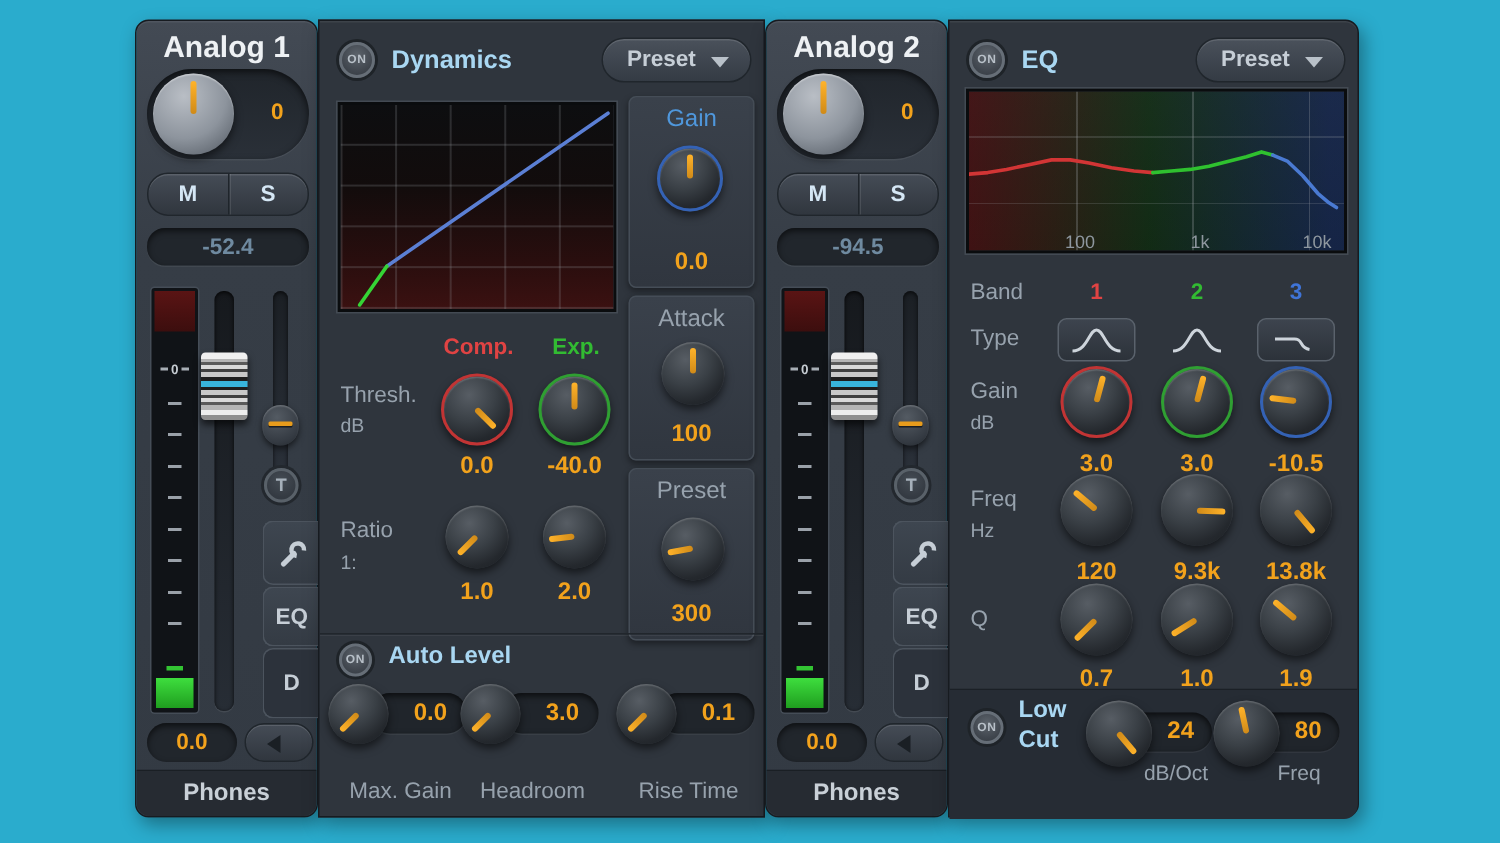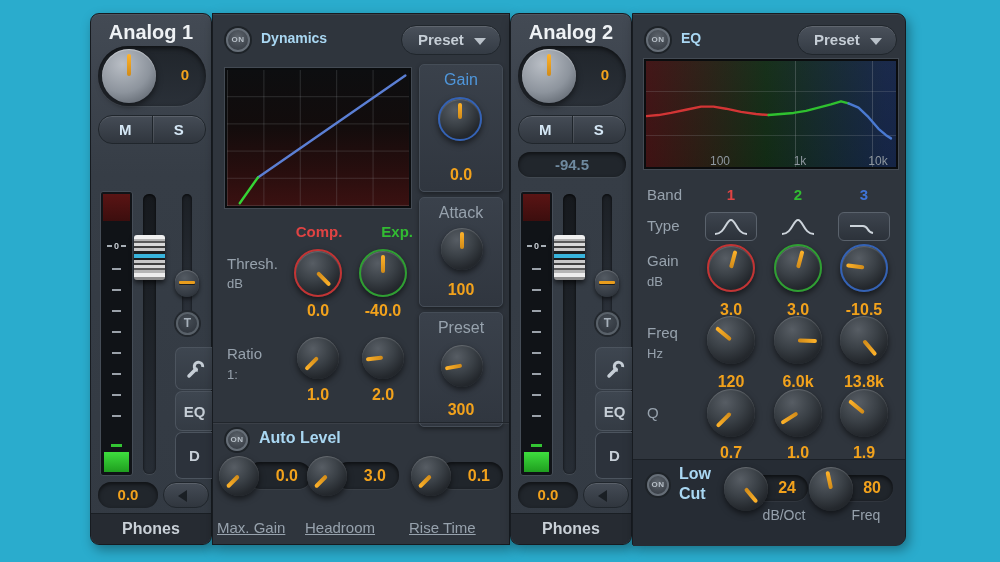--- a/index.html
+++ b/index.html
@@ -64,21 +64,21 @@
     box-shadow:inset 0 2px 4px rgba(0,0,0,.6); color:#f2a21c; font-size:15px; font-weight:700; text-align:center; line-height:26px; }
   .arrow-btn { position:absolute; left:72px; top:468px; width:46px; height:26px; border-radius:13px;
     background:linear-gradient(180deg,#454c56,#30363e); border:1px solid #20262c; box-shadow:inset 0 1px 0 rgba(255,255,255,.12); }
   .arrow-btn i { position:absolute; left:14px; top:7px; width:0; height:0; border-top:6px solid transparent; border-bottom:6px solid transparent; border-right:9px solid #1a1f24; }
 
   .phones { position:absolute; left:0; bottom:0; width:100%; height:31px; background:#262b32; border-top:1px solid #1a1f24; border-radius:0 0 9px 9px; color:#c9d0d7; font-size:16px; font-weight:700; text-align:center; line-height:30px; }
 
   .on-btn { position:absolute; width:24px; height:24px; border-radius:50%;
     background:radial-gradient(circle at 50% 35%, #5d646c, #40464e 65%, #343a41); border:2px solid #666e77; box-shadow:0 0 0 2px #1e2328;
     color:#b8c0c8; font-size:8px; font-weight:700; text-align:center; line-height:20px; letter-spacing:.5px; }
-  .fx-title { position:absolute; color:#a9d7f2; font-size:14px; font-weight:700; }
+  .fx-title { position:absolute; color:#a9d7f2; font-size:17px; font-weight:700; }
   .preset { position:absolute; top:11px; width:100px; height:30px; border-radius:15px; background:linear-gradient(180deg,#4a515b,#343b44);
     border:1px solid #20262c; box-shadow:inset 0 1px 0 rgba(255,255,255,.12); color:#c6ced6; font-size:15px; font-weight:700; }
   .preset span { position:absolute; left:16px; top:5px; }
   .preset .chev { position:absolute; right:14px; top:12px; width:0; height:0; border-left:6px solid transparent; border-right:6px solid transparent; border-top:7px solid #b9c1c9; }
 
   .graph { position:absolute; border:2px solid #0a0c0e; outline:1px solid #434a53; }
   #dyn-graph { left:12px; top:54px; width:186px; height:140px;
     background:
      linear-gradient(90deg, rgba(150,155,160,.22) 1px, transparent 1px) 0 0/20% 100%,
      linear-gradient(0deg, rgba(150,155,160,.22) 1px, transparent 1px) 0 0/100% 20%,
@@ -113,21 +113,21 @@
   .lab.sm { font-size:13px; }
   .val { position:absolute; width:70px; text-align:center; color:#f2a21c; font-size:16px; font-weight:700; }
   .red-t { color:#e04343; } .green-t { color:#32bb32; } .blue-t { color:#3f74d8; }
 
   .section { position:absolute; left:0; width:100%; }
   #auto-level { top:408px; height:124px; border-top:1px solid #21262c; box-shadow:inset 0 1px 0 rgba(255,255,255,.06); }
   .al-group { position:absolute; top:440px; width:100px; height:82px; }
   .al-pill, .lc-pill { position:absolute; border-radius:13px; background:#20252b; box-shadow:inset 0 2px 4px rgba(0,0,0,.65), 0 1px 0 rgba(255,255,255,.05); color:#f2a21c; font-size:16px; font-weight:700; }
   .al-pill { left:30px; top:8px; width:64px; height:27px; text-align:right; line-height:27px; padding-right:13px; }
   .al-group .knob { left:2px; top:2px; }
-  .al-lab { position:absolute; bottom:0; width:100%; text-align:left; color:#97a2ad; font-size:15px;text-decoration:underline; }
+  .al-lab { position:absolute; bottom:0; width:100%; text-align:center; color:#97a2ad; font-size:15px; }
 
   .type-btn { position:absolute; top:198px; width:52px; height:29px; border-radius:6px; background:linear-gradient(180deg,#3d444e,#2c323a); border:1px solid #5a626c; display:flex; align-items:center; justify-content:center; }
   .type-icon { position:absolute; top:198px; width:52px; height:29px; display:flex; align-items:center; justify-content:center; }
 
   #low-cut { top:445px; height:87px; background:#262c34; border-top:1px solid #1b2026; border-radius:0 0 9px 0; }
   .lc-pill { height:26px; text-align:right; line-height:26px; padding-right:12px; }
   .lc-lab { position:absolute; color:#97a2ad; font-size:14px; text-align:center; }
 </style>
 </head>
 <body>
@@ -140,20 +140,21 @@
       <div class="big-knob">
           <div class="pointer" style="width: 4px; transform: rotate(0deg);"></div>
         </div>
       <div class="pan-val">0</div>
     </div>
     <div class="ms">
       <span>M</span>
         <span class="div"></span>
         <span>S</span>
     </div>
+    <div class="readout">-52.4</div>
     <div class="meter">
       <div class="clip"></div>
       <div class="zero">
           <i></i>
           <span>0</span>
           <i></i>
         </div>
       <div class="ticks"></div>
       <div class="gtick"></div>
       <div class="gbar"></div>
@@ -210,21 +211,21 @@
     </div>
     <div class="cell" style="top:298px; height:115px;">
       <div class="clab">Preset</div>
       <div class="knob k42" style="left:21px; top:32px;">
           <div class="pointer" style="transform: rotate(-100deg);"></div>
         </div>
       <div class="cval">300</div>
     </div>
 
     <div class="lab red-t" style="left:77px; top:209px; width:58px; text-align:center; font-weight:700;">Comp.</div>
-    <div class="lab green-t" style="left:142px; top:209px; width:58px; text-align:right; font-weight:700;">Exp.</div>
+    <div class="lab green-t" style="left:142px; top:209px; width:58px; text-align:center; font-weight:700;">Exp.</div>
     <div class="lab" style="left:14px; top:241px;">Thresh.</div>
     <div class="lab sm" style="left:14px; top:262px;">dB</div>
     <div class="knob k48 ring-red" style="left:81px; top:235px;">
         <div class="pointer" style="transform: rotate(135deg);"></div>
       </div>
     <div class="knob k48 ring-green" style="left:146px; top:235px;">
         <div class="pointer" style="transform: rotate(0deg);"></div>
       </div>
     <div class="val" style="left:70px; top:288px;">0.0</div>
     <div class="val" style="left:135px; top:288px;">-40.0</div>
@@ -373,21 +374,21 @@
     <div class="knob k48" style="left:74px;  top:302px;">
         <div class="pointer" style="transform: rotate(-50deg);"></div>
       </div>
     <div class="knob k48" style="left:141px; top:302px;">
         <div class="pointer" style="transform: rotate(92deg);"></div>
       </div>
     <div class="knob k48" style="left:207px; top:302px;">
         <div class="pointer" style="transform: rotate(140deg);"></div>
       </div>
     <div class="val" style="left:63px;  top:359px;">120</div>
-    <div class="val" style="left:130px; top:359px;">6.0k</div>
+    <div class="val" style="left:130px; top:359px;">9.3k</div>
     <div class="val" style="left:196px; top:359px;">13.8k</div>
 
     <div class="lab" style="left:14px; top:390px;">Q</div>
     <div class="knob k48" style="left:74px;  top:375px;">
         <div class="pointer" style="transform: rotate(-135deg);"></div>
       </div>
     <div class="knob k48" style="left:141px; top:375px;">
         <div class="pointer" style="transform: rotate(-122deg);"></div>
       </div>
     <div class="knob k48" style="left:207px; top:375px;">

